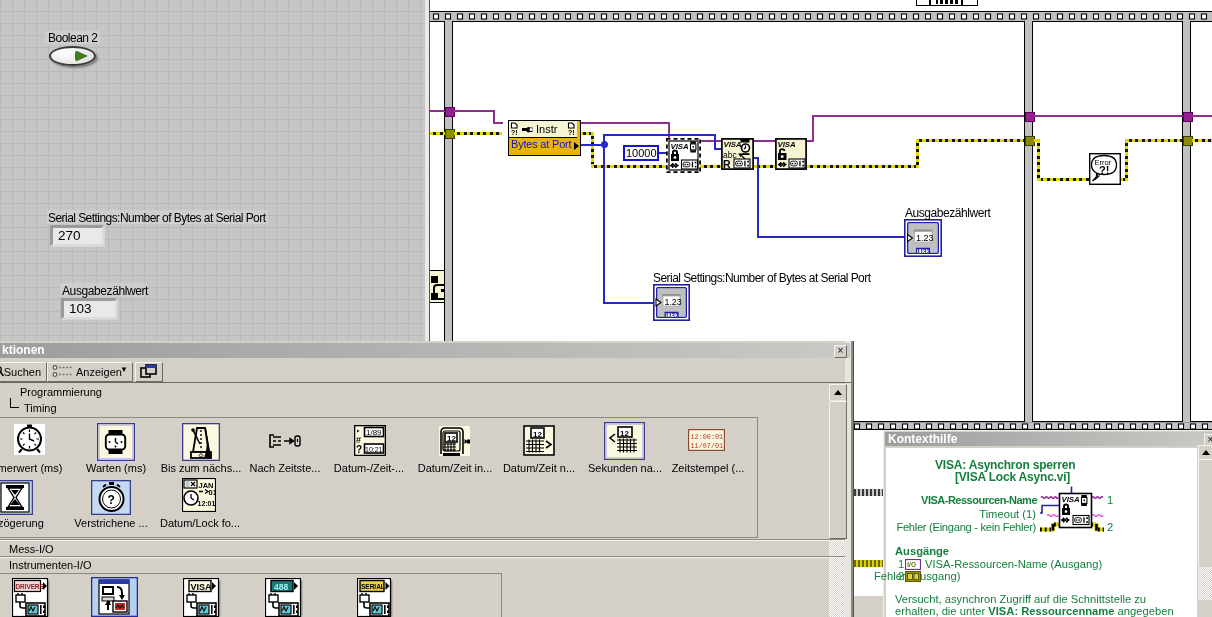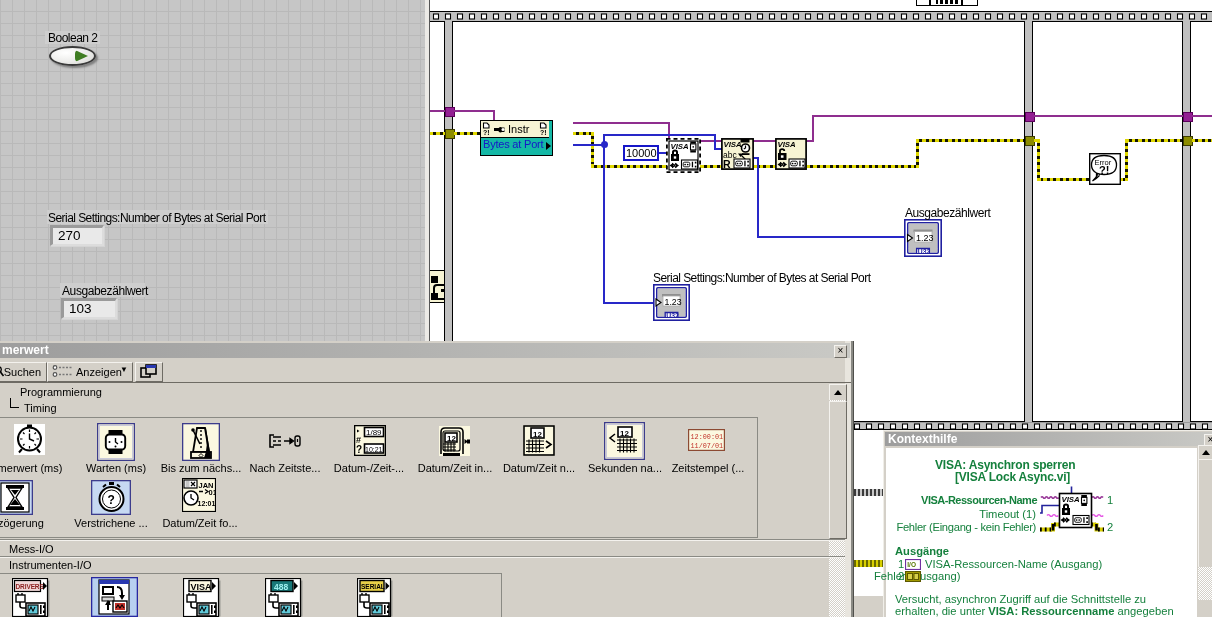--- a/index.html
+++ b/index.html
@@ -139,21 +139,21 @@
 <div class="abs wire-b" style="left:603px;top:302px;width:51px;height:2px"></div>
 <div class="abs wire-b" style="left:603px;top:134px;width:2px;height:11px"></div>
 <div class="abs wire-b" style="left:603px;top:134px;width:113px;height:2px"></div>
 <div class="abs wire-b" style="left:714px;top:134px;width:2px;height:16px"></div>
 <div class="abs wire-b" style="left:714px;top:148px;width:8px;height:2px"></div>
 <div class="abs wire-b" style="left:659px;top:152px;width:8px;height:2px"></div>
 <div class="abs wire-b" style="left:753px;top:157px;width:6px;height:2px"></div>
 <div class="abs wire-b" style="left:757px;top:157px;width:2px;height:81px"></div>
 <div class="abs wire-b" style="left:757px;top:236px;width:147px;height:2px"></div>
 
-<div class="abs" style="left:480px;top:120px;width:71px;height:34px;border:1.5px solid #000;background:#14b8a6">
+<div class="abs" style="left:508px;top:120px;width:71px;height:34px;border:1.5px solid #000;background:#eab308">
   <div style="position:absolute;left:0;top:0;width:68px;height:16px;background:#f7f4d4;border-bottom:1.5px solid #000"></div>
   <svg style="position:absolute;left:1px;top:1px" width="66" height="14" viewBox="0 0 66 14">
     <g>
       <path d="M1.5 1 h3.5 l2 2 v3 h-5.5 Z" fill="#fff" stroke="#000" stroke-width="1.1"></path>
       <text x="1" y="13" font-size="7" font-weight="bold" font-family="Liberation Sans">?!</text>
     </g>
     <g transform="translate(57,0)">
       <path d="M1.5 1 h3.5 l2 2 v3 h-5.5 Z" fill="#fff" stroke="#000" stroke-width="1.1"></path>
       <text x="1" y="13" font-size="7" font-weight="bold" font-family="Liberation Sans">?!</text>
     </g>
@@ -302,21 +302,21 @@
 <div class="abs txt" style="left:48px;top:210.5px;font-size:12px;letter-spacing:-0.55px">Serial Settings:Number of Bytes at Serial Port</div>
 <div class="abs numbox" style="left:50px;top:225px;width:44px;height:16px;line-height:16px">270</div>
 <div class="abs lbl-bg" style="left:60px;top:283px;width:85px;height:14px"></div>
 <div class="abs txt" style="left:62px;top:284px;font-size:12px;letter-spacing:-0.4px">Ausgabezählwert</div>
 <div class="abs numbox" style="left:61px;top:298px;width:46px;height:16px;line-height:16px">103</div>
 
 <div class="abs win" id="fpal" style="left:0;top:341px;width:851px;height:276px"></div>
 <div class="abs" style="left:845px;top:341px;width:6px;height:276px;background:#e8e5de"></div>
 <div class="abs" style="left:851px;top:341px;width:1.5px;height:276px;background:#8a8a84"></div>
 <div class="abs" style="left:852.5px;top:341px;width:1.5px;height:276px;background:#50504c"></div>
-<div class="abs titlebar" style="left:0;top:343px;width:848px;height:15px;line-height:15px;padding-left:2px">merwert</div>
+<div class="abs titlebar" style="left:0;top:343px;width:848px;height:15px;line-height:15px;padding-left:2px">ktionen</div>
 <div class="abs btn3d xbtn" style="left:834px;top:345px">×</div>
 <div class="abs" style="left:0;top:358px;width:851px;height:24px;border-bottom:1px solid #6e6b64"></div>
 <div class="abs btn3d" style="left:-8px;top:362px;width:48px;height:18px;font-size:11px;line-height:18px;text-align:right;padding-right:5px;color:#000">Suchen</div>
 <svg class="abs" style="left:-3px;top:366px" width="8" height="11" viewBox="0 0 8 11">
     <circle cx="1.5" cy="3.5" r="2.8" fill="none" stroke="#000" stroke-width="1.3"></circle>
     <path d="M3.5 6 L6.5 10" stroke="#000" stroke-width="1.6"></path>
   </svg>
 <div class="abs btn3d" style="left:47px;top:362px;width:84px;height:18px;font-size:11px;color:#000">
     <span style="position:absolute;left:28px;top:2.5px">Anzeigen</span>
     <span style="position:absolute;right:4px;top:2px;font-size:8px">▼</span>
@@ -489,21 +489,21 @@
   <rect x="2" y="2" width="13" height="8" fill="#fff" stroke="#000" stroke-width="1.2"></rect>
   <path d="M3.5 4 h4 M3.5 6 h4 M3.5 8 h4" stroke="#888" stroke-width="1"></path>
   <path d="M9 4 L13 8 M9 8 L13 4" stroke="#000" stroke-width="1.2"></path>
   <text x="16.5" y="10" font-size="7.5" font-weight="bold" font-family="Liberation Sans">JAN</text>
   <path d="M17 13.5 h4 M23 11.5 L26 13.5 L23 15.5" stroke="#000" stroke-width="1.3" fill="none"></path>
   <text x="26.5" y="17" font-size="7.5" font-weight="bold" font-family="Liberation Sans">01</text>
   <circle cx="9" cy="20" r="7" fill="#fff" stroke="#000" stroke-width="1.6"></circle>
   <path d="M9 16 L9 20 L12 22" stroke="#000" stroke-width="1.3" fill="none"></path>
   <text x="15.5" y="28" font-size="7" font-weight="bold" font-family="Liberation Sans">12:01</text>
 </svg>
-<div class="abs icolbl" style="left:154px;top:517px;width:92px">Datum/Zeit fo...</div>
+<div class="abs icolbl" style="left:154px;top:517px;width:92px">Datum/Lock fo...</div>
 
 <svg class="abs" style="left:12px;top:578px" width="38" height="39" viewBox="0 0 38 39">
   <rect x="2.5" y="2.5" width="35" height="36" fill="#9a9a94"></rect>
   <rect x="0.5" y="0.5" width="35" height="38" fill="#fff" stroke="#000" stroke-width="1.2"></rect>
   <rect x="2.5" y="2.5" width="26" height="11" fill="#f0d8d8" stroke="#000" stroke-width="1.2"></rect>
   <text x="3.5" y="10.5" font-size="6.5" letter-spacing="-0.1" font-weight="bold" fill="#8c2020" font-family="Liberation Sans">DRIVERS</text>
   <path d="M31 4 L35 8 L31 12 Z" fill="#000"></path>
   <g transform="translate(2,17)">
     <rect x="2" y="0" width="9" height="7" fill="#fff" stroke="#000" stroke-width="1.4"></rect>
     <path d="M4 0 v-2 M8 0 v-2" stroke="#000" stroke-width="1.4"></path>

